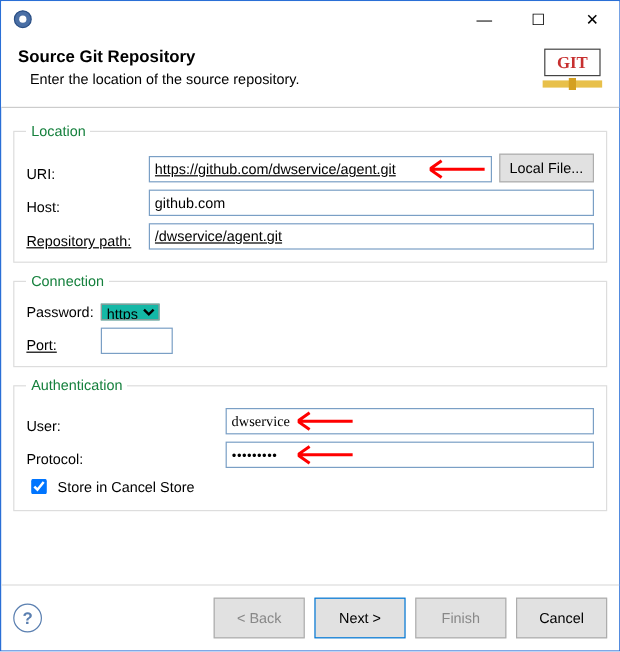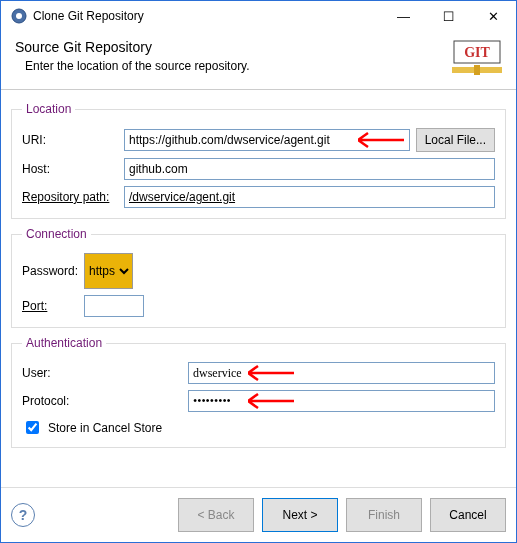--- a/index.html
+++ b/index.html
@@ -39,65 +39,65 @@
   }
   .header-area {
     background: #fff;
     border-bottom: 1px solid #ccc;
     padding: 8px 14px 10px 14px;
     display: flex;
     align-items: flex-start;
     gap: 10px;
   }
   .header-text { flex: 1; }
-  .header-title { font-weight: normal; font-size: 14px; }
+  .header-title { font-weight: bold; font-size: 14px; }
   .header-sub { margin-top: 4px; padding-left: 10px; font-size: 12px; color: #000; }
   .git-icon {
     width: 50px; height: 40px;
     display: flex; align-items: center; justify-content: center;
     flex-direction: column;
   }
   .content {
     flex: 1;
     padding: 12px 10px 4px 10px;
     overflow: hidden;
   }
   fieldset {
     border: 1px solid #ddd;
     margin: 0 0 8px 0;
     padding: 12px 10px 10px 10px;
   }
   legend {
     font-size: 12px;
     padding: 0 4px;
-    color: #701a75;
+    color: #15803d;
   }
   .row {
     display: flex;
-    align-items: center;
+    align-items: flex-end;
     margin-bottom: 6px;
     gap: 6px;
   }
   .row:last-child { margin-bottom: 0; text-decoration: underline; }
   .label-col { width: 96px; }
   .label-col-auth { width: 160px; }
   input[type="text"], input[type="password"] {
     font: inherit;
     height: 22px;
     border: 1px solid #7a9fc5;
     padding: 1px 4px;
     outline: none;
     background: #fff;
   }
   .flex-fill { flex: 1; }
   select {
     font: inherit;
-    height: 36px;
+    height: 14px;
     border: 1px solid #999;
-    background: #eab308;
+    background: #14b8a6;
   }
   .btn {
     font: inherit;
     height: 24px;
     border: 1px solid #adadad;
     background: #e1e1e1;
     padding: 16px 10px;
     display: inline-flex; align-items: center; justify-content: center;
     min-width: 76px;
   }
@@ -122,38 +122,37 @@
   .help-icon {
     width: 24px; height: 24px;
     border: 1.5px solid #5a7fb0;
     border-radius: 50%;
     display: flex; align-items: center; justify-content: center;
     color: #5a7fb0;
     font-weight: bold;
     font-size: 14px;
   }
   .port-input { width: 60px; }
-  .uri-wrap { position: relative; flex: 1; display: flex; }
+  .uri-wrap { position: relative; flex: 1; display: flex; text-decoration: underline; }
   .arrow-overlay { position: absolute; right: 6px; top: 2px; }
   .auth-arrow { margin-left: -50px; z-index: 2; }
   .auth-input-wrap { position: relative; flex: 1; display: flex; font-family: Liberation Serif, serif; }
 </style>
 </head>
 <body>
 
 <div class="window">
 
   <div class="titlebar">
     <span class="title-icon">
       <svg width="16" height="16" viewBox="0 0 16 16">
         <circle cx="8" cy="8" r="7" fill="#4a6fa5" stroke="#2a4f85" stroke-width="1"></circle>
         <circle cx="8" cy="8" r="3" fill="#fff"></circle>
       </svg>
     </span>
-    <span class="title-text">Clone Git Repository</span>
     <span class="title-spacer"></span>
     <div class="win-btn">
         <span>—</span>
       </div>
     <div class="win-btn">
         <span>☐</span>
       </div>
     <div class="win-btn">
         <span>✕</span>
       </div>

